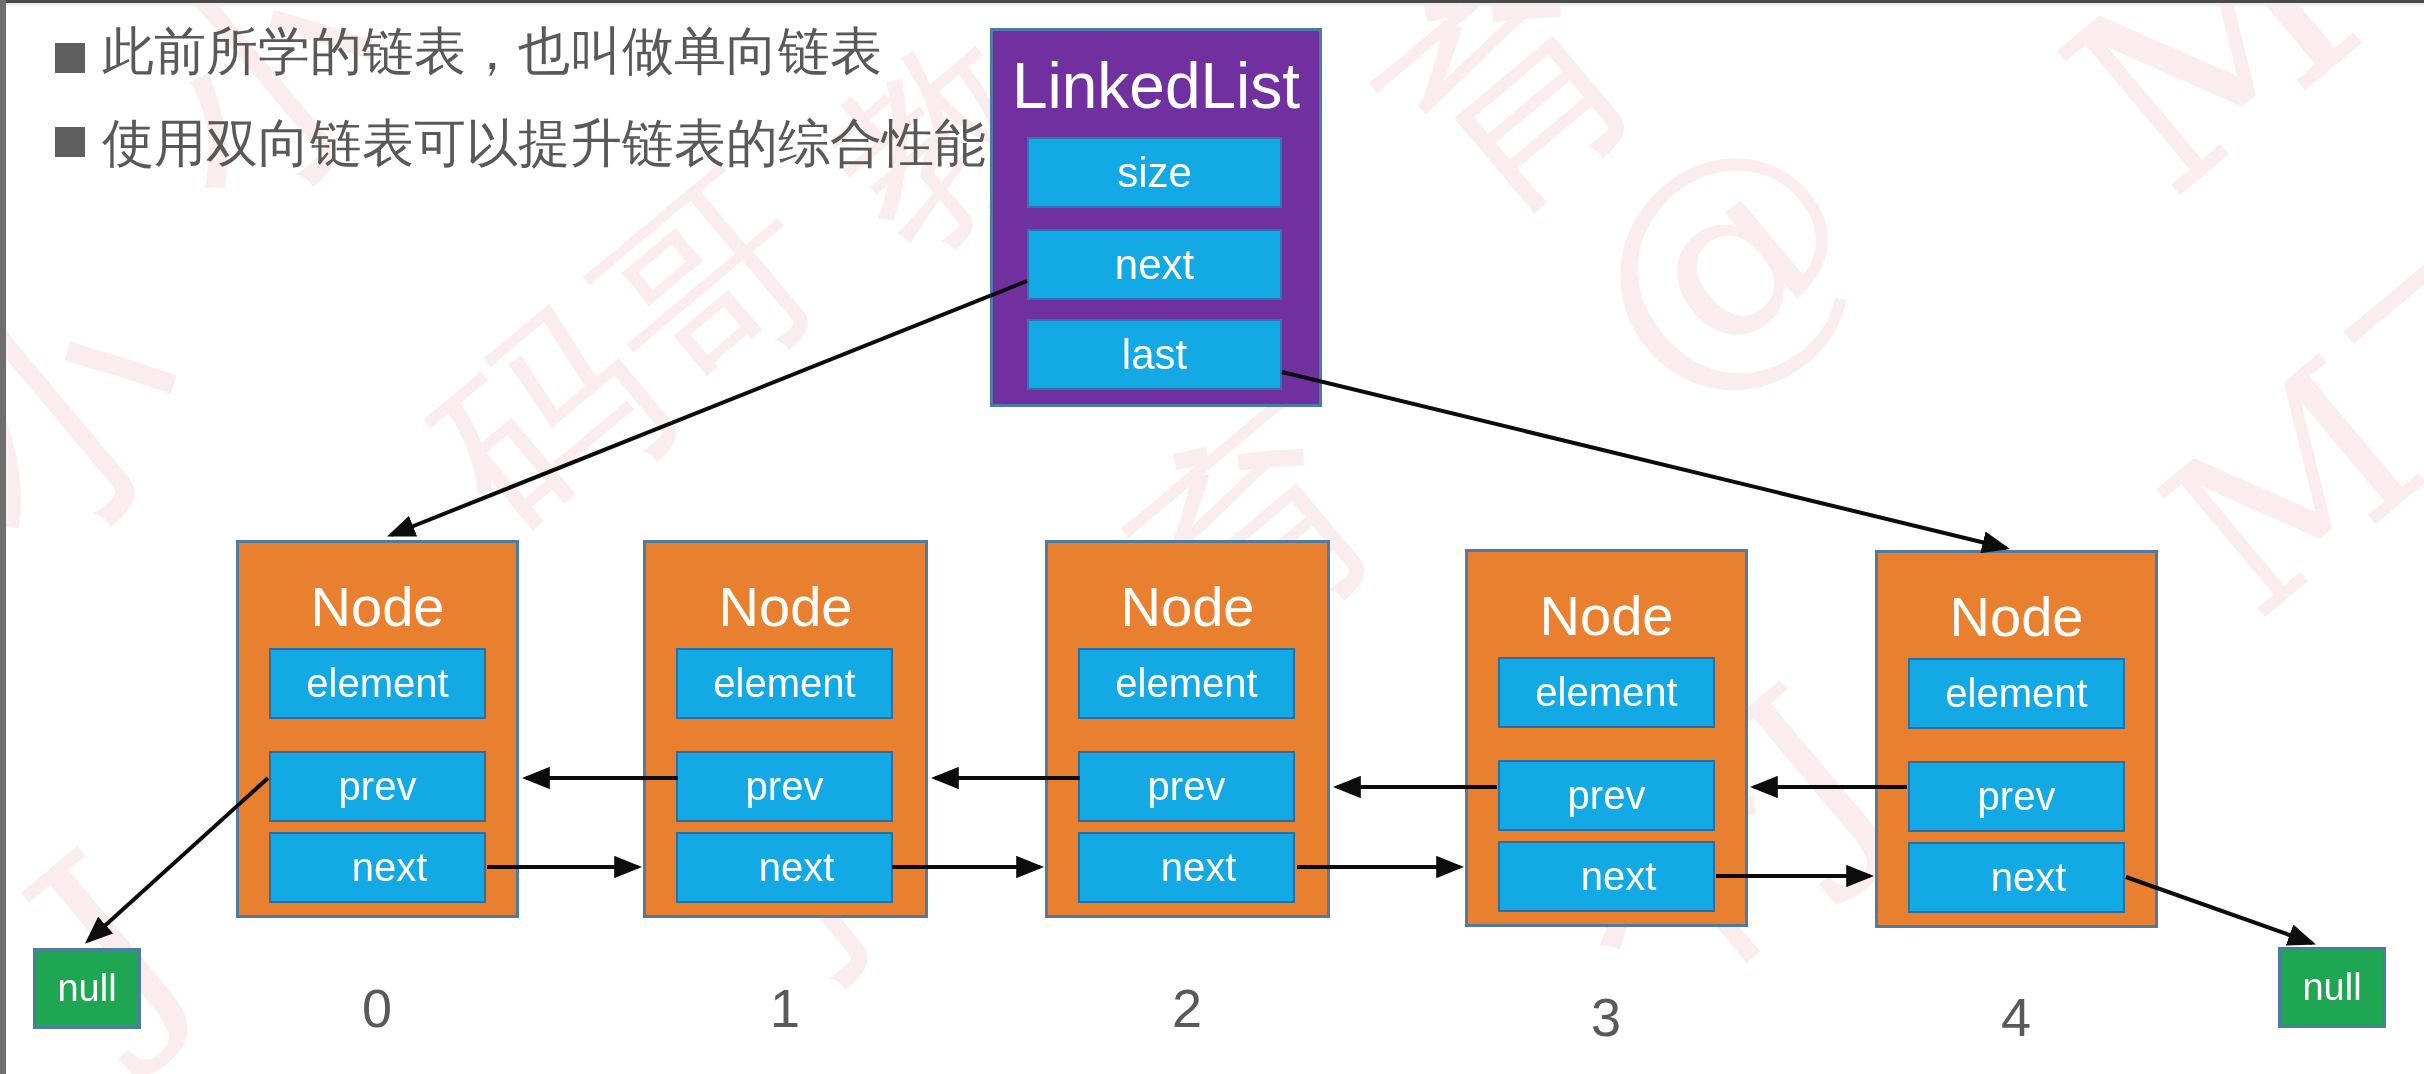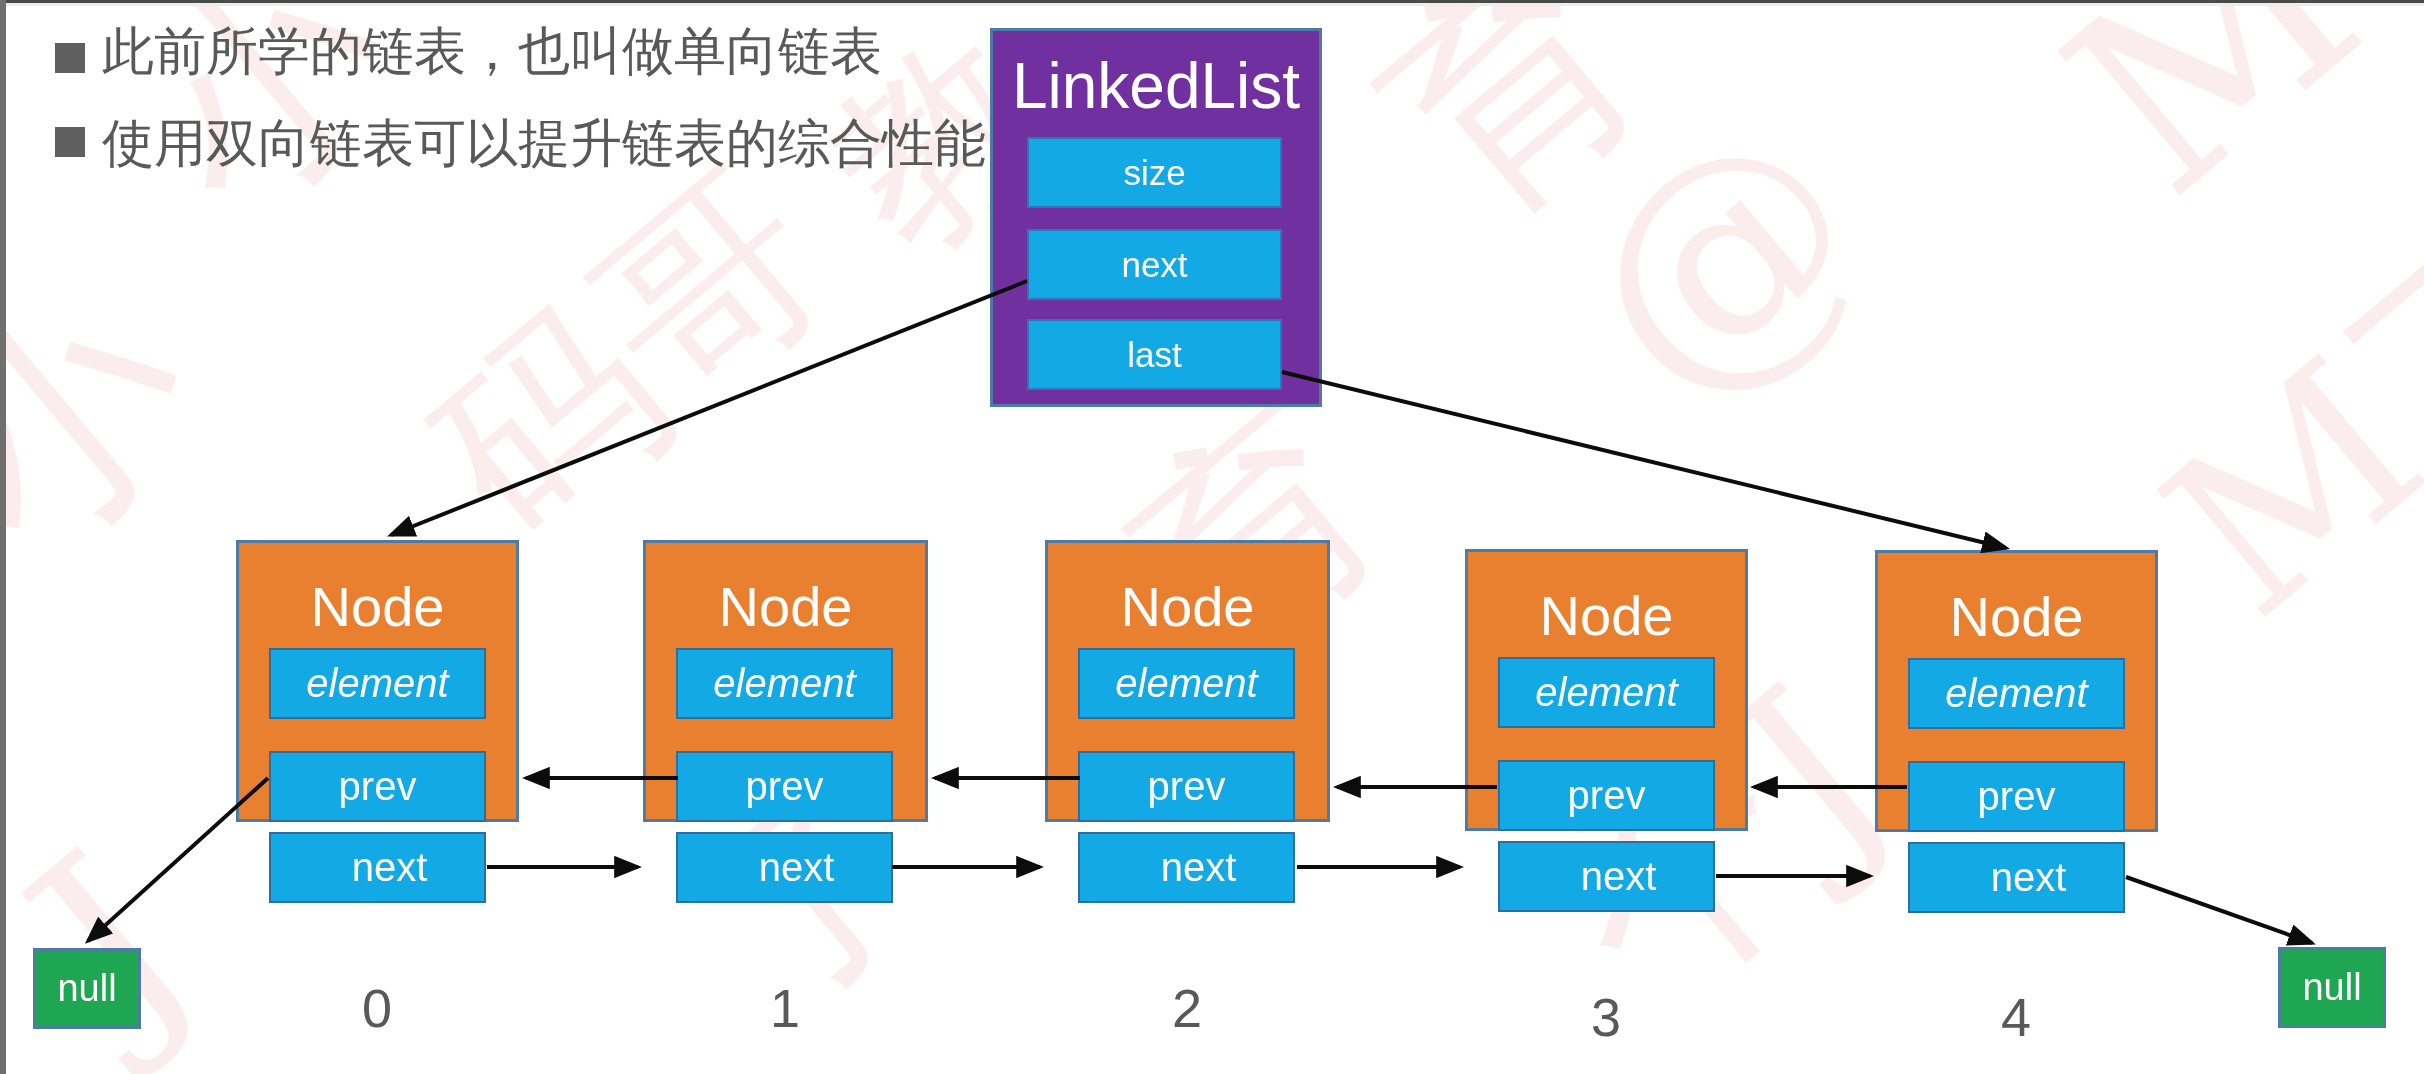--- a/index.html
+++ b/index.html
@@ -41,42 +41,42 @@
     background:var(--purple,#7030A0);
     border:3px solid var(--border,#4E7BA6);
     box-sizing:border-box;z-index:2;
   }
   .llbox .title{position:absolute;left:0;top:22px;width:100%;text-align:center;color:#fff;font-size:64px;line-height:66px;}
   .llfield{
     position:absolute;left:34px;width:255px;height:71px;
     background:var(--cyan,#12A9E5);
     border:2px solid #2878B5;box-sizing:border-box;
     display:flex;align-items:center;justify-content:center;
-    color:#fff;font-size:35px;
+    color:#fff;font-size:42px;
   }
   .llfield.f0{top:106px;}
   .llfield.f1{top:198px;}
   .llfield.f2{top:288px;}
 
   
   .node{
-    position:absolute;width:283px;height:282px;
+    position:absolute;width:283px;height:378px;
     background:var(--orange,#E8802F);
     border:3px solid var(--border,#4E7BA6);
     box-sizing:border-box;z-index:2;
   }
   .node .title{position:absolute;left:0;top:34px;width:100%;text-align:center;color:#fff;font-size:56px;line-height:60px;}
   .nfield{
     position:absolute;left:30px;width:217px;height:71px;
     background:var(--cyan,#12A9E5);
     border:2px solid #2E6DA0;box-sizing:border-box;
     display:flex;align-items:center;justify-content:center;
     color:#fff;font-size:40px;
   }
-  .nfield.f0{top:105px;font-style:italic;}
+  .nfield.f0{top:105px;}
   .nfield.f1{top:208px;}
   .nfield.f2{top:289px;padding-left:24px;}
 
   
   .idx{
     position:absolute;transform:translate(-50%,-50%);
     font-size:54px;color:#595959;z-index:2;
   }
 
   

